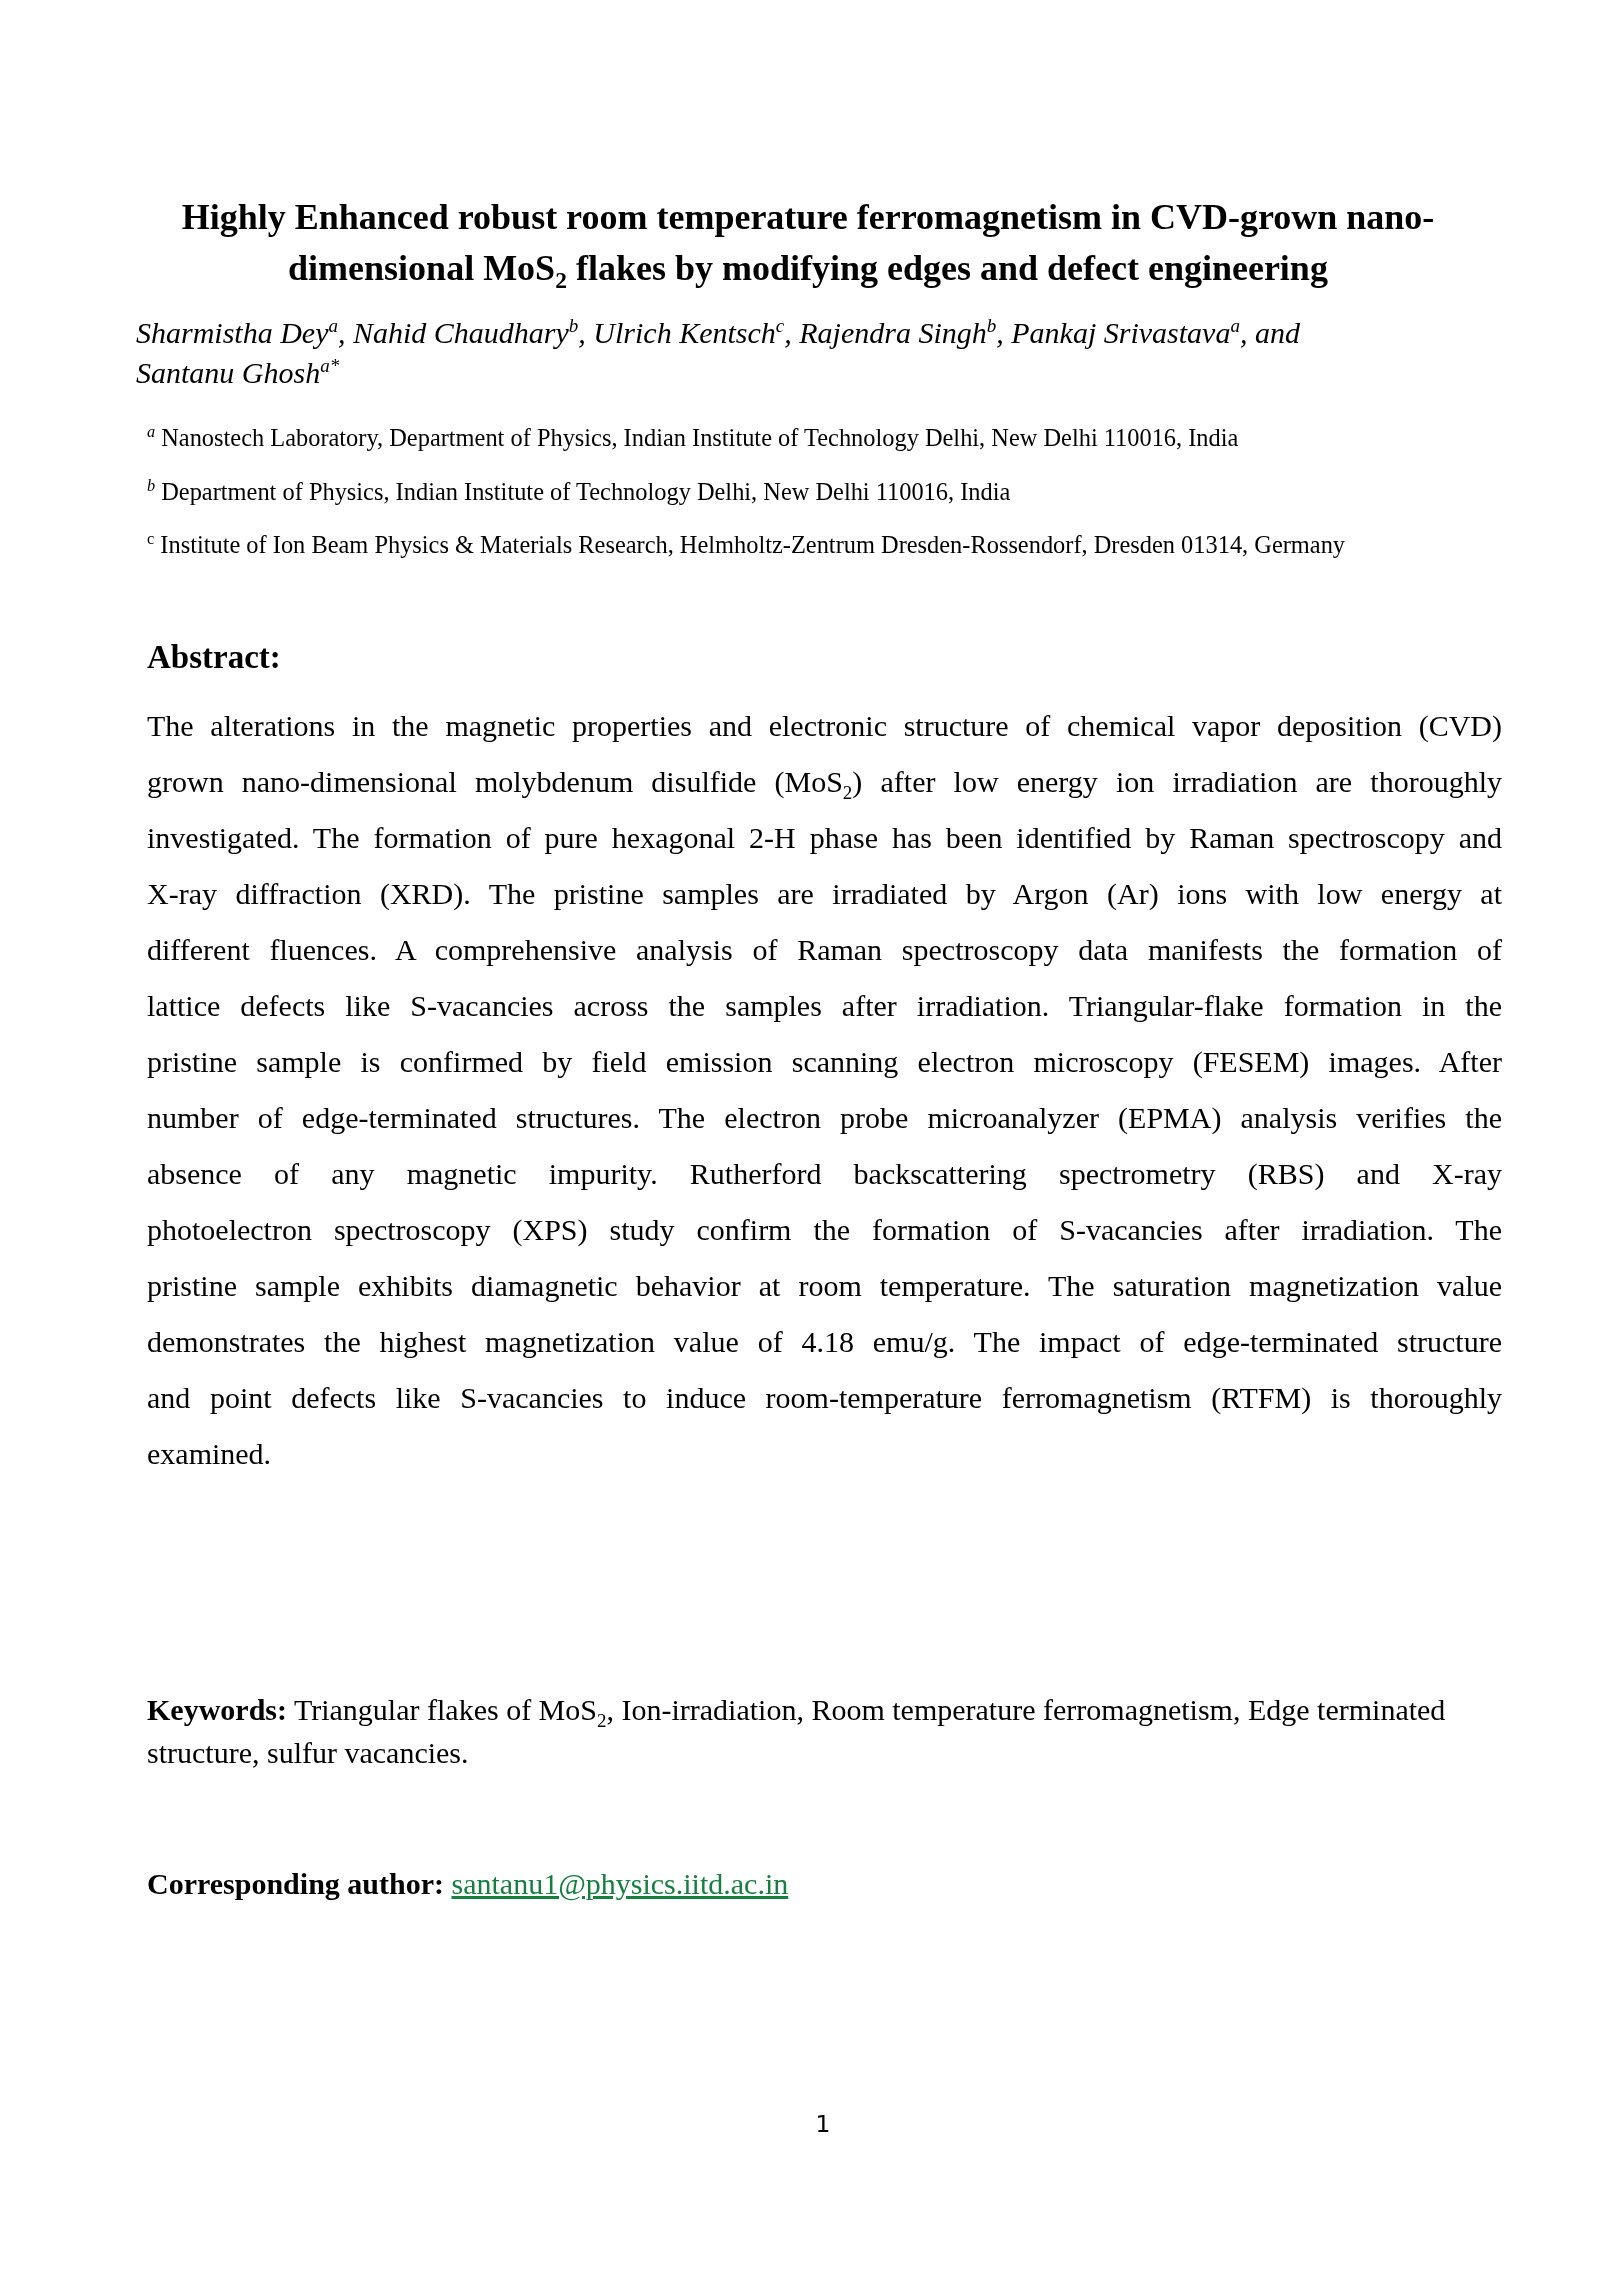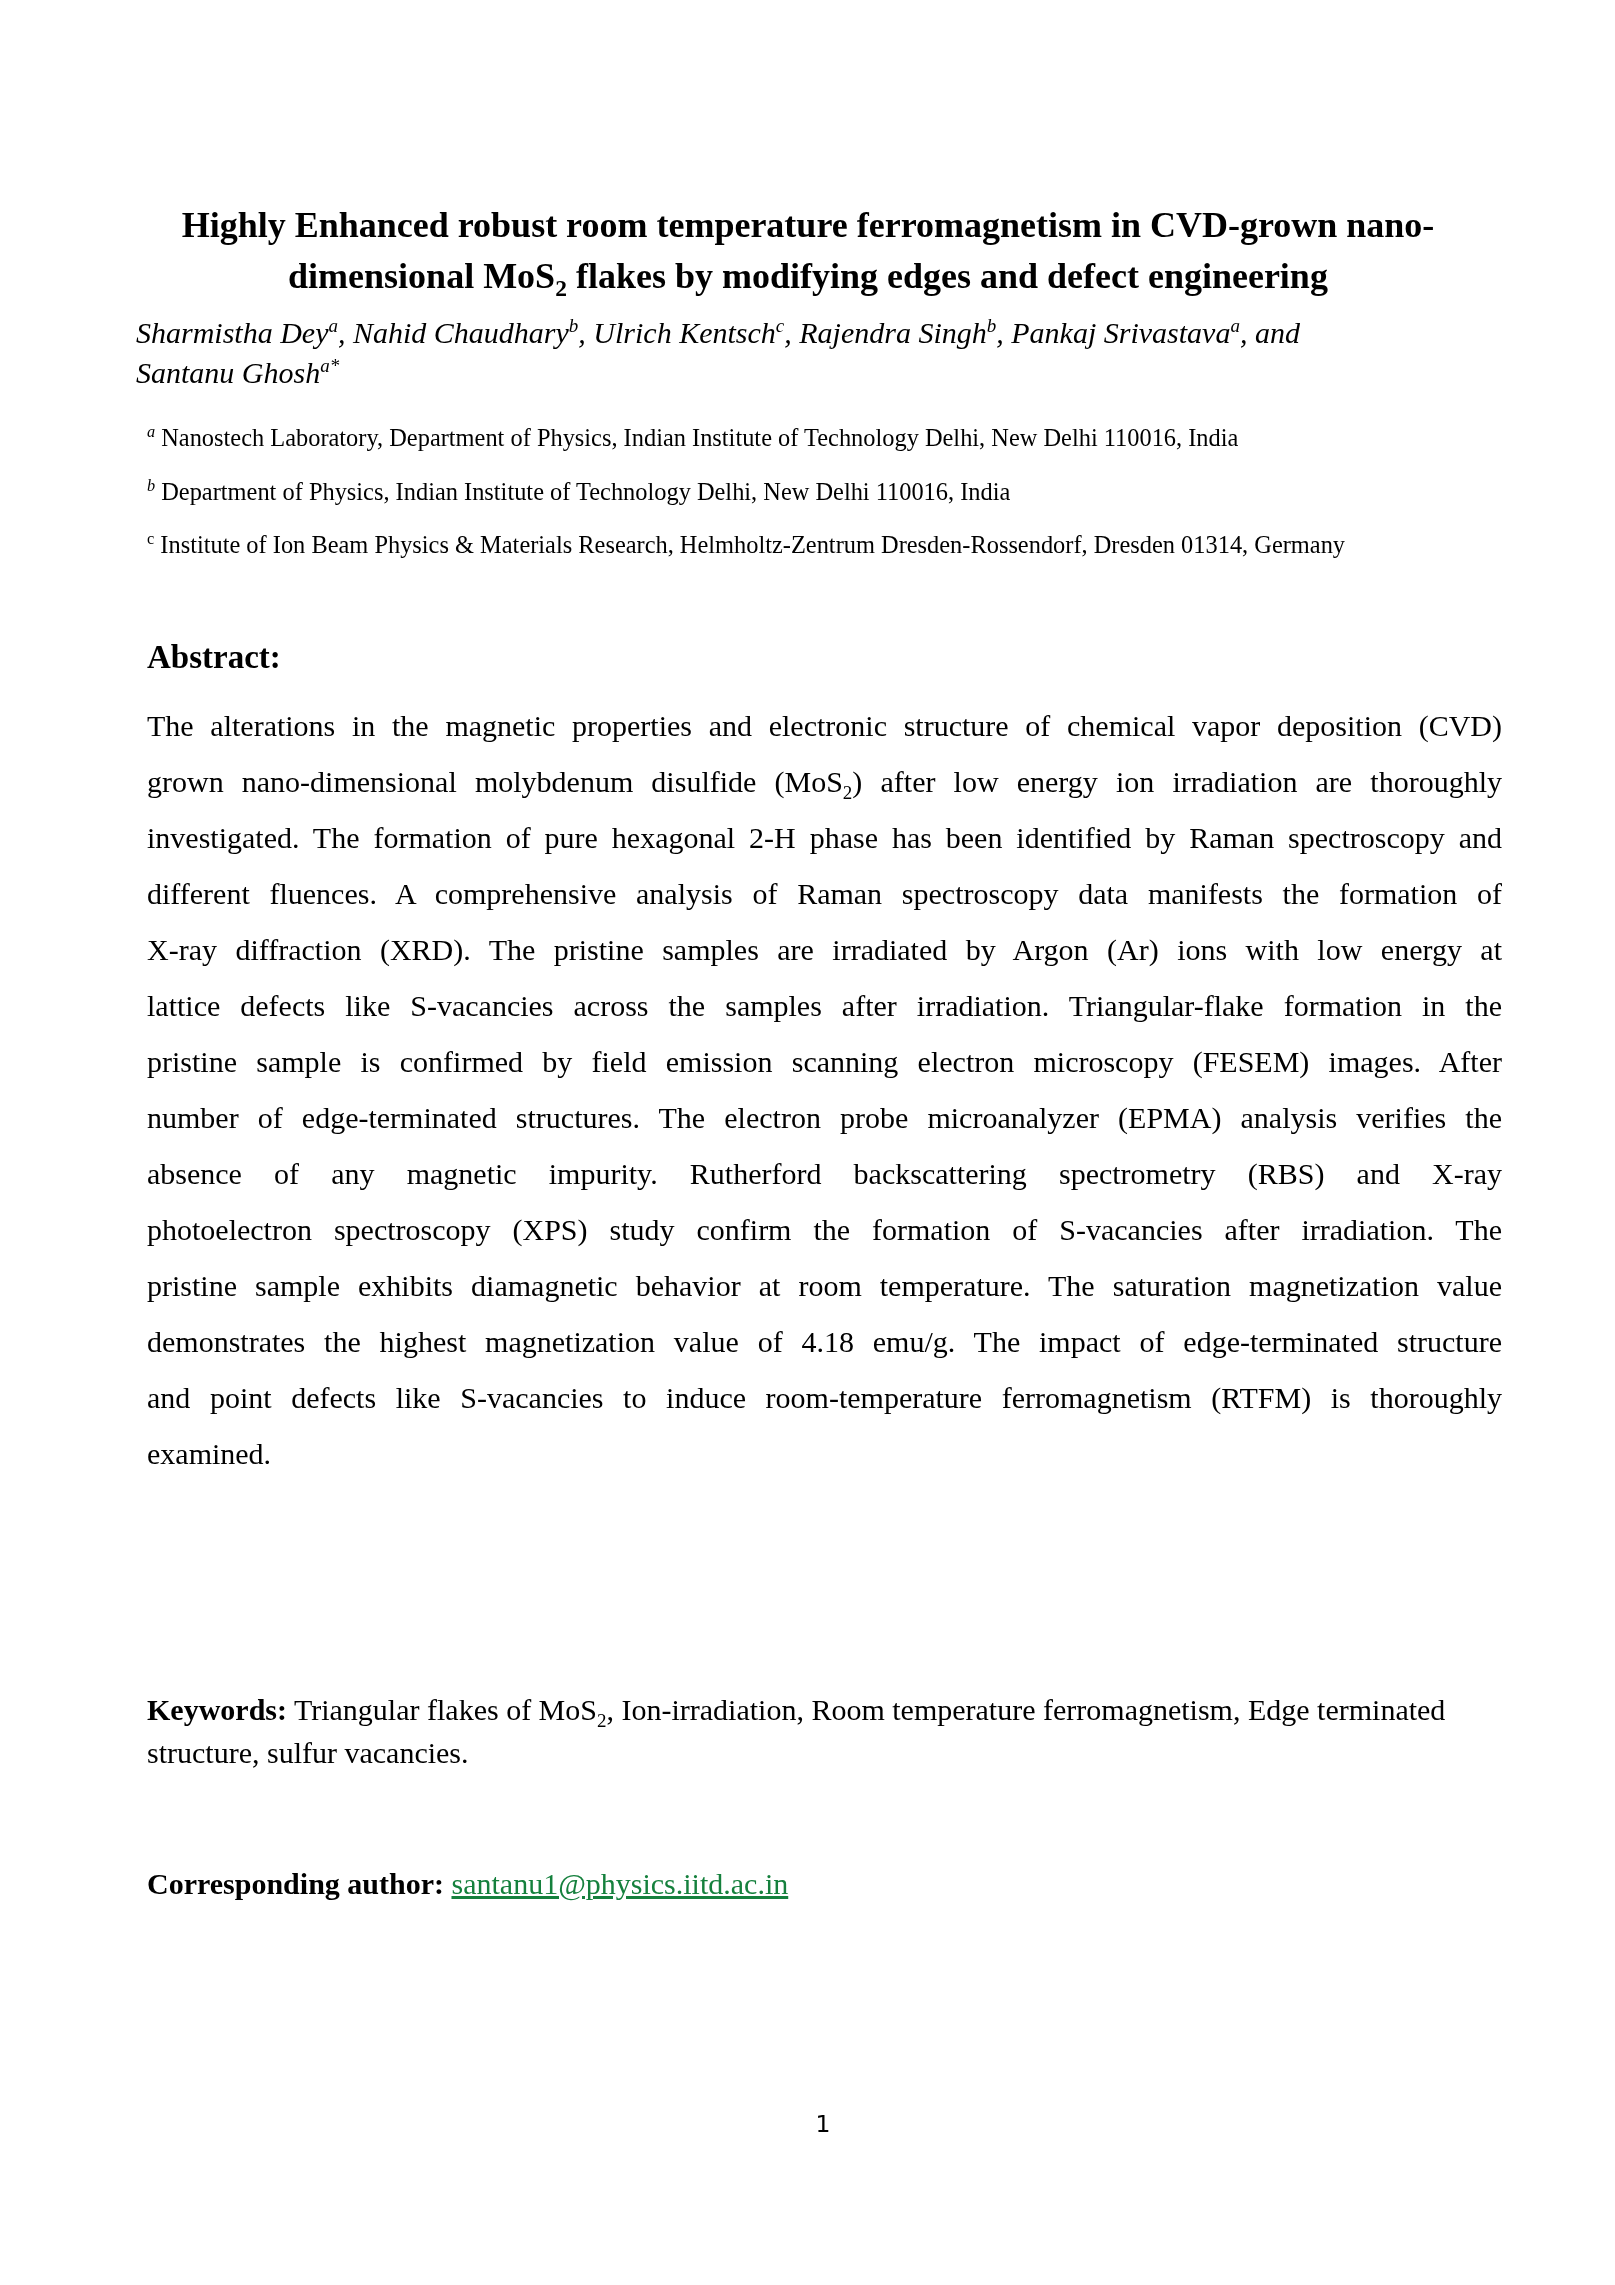--- a/index.html
+++ b/index.html
@@ -1,19 +1,19 @@
 <!DOCTYPE html>
 <html style="font-size:14.5px"><head>
 <meta charset="utf-8">
 <style>
   html, body { margin: 0; padding: 0; background: #ffffff; }
   body { width: 1616px; height: 2285px; position: relative; overflow: hidden;
          font-family: "Liberation Serif", "DejaVu Serif", serif; color: #000; }
   .page { position: absolute; left: 0; top: 0; width: 1616px; height: 2285px; }
-  .title { position: absolute; left: 136px; width: 1344px; top: 200px;
+  .title { position: absolute; left: 136px; width: 1344px; top: 192px;
            text-align: center; font-weight: bold; font-size: 36px; line-height: 51px; }
   .authors { position: absolute; left: 136px; width: 1344px; top: 313px;
              font-style: italic; font-size: 30px; line-height: 40px; }
   .affil { position: absolute; left: 147px; width: 1411px; font-size: 24.4px; line-height: 29px; white-space: nowrap; }
   .affil sup { font-size: 16.3px; }
   .affil .sup-i { font-style: italic; }
   .abstract-heading { position: absolute; left: 147px; top: 639px; font-weight: bold; font-size: 33px; }
   .abstract { position: absolute; left: 147px; width: 1355px; top: 698px;
               font-size: 30px; line-height: 56px; text-align: justify; }
   .abstract .line { display: block; text-align: justify; text-align-last: justify; height: 56px; white-space: nowrap; }
@@ -51,22 +51,22 @@
   <div class="affil" style="top:423px"><sup class="sup-i">a</sup><span> Nanostech Laboratory, Department of Physics, Indian Institute of Technology Delhi, New Delhi 110016, India</span></div>
   <div class="affil" style="top:477px"><sup class="sup-i">b</sup><span> Department of Physics, Indian Institute of Technology Delhi, New Delhi 110016, India</span></div>
   <div class="affil" style="top:530px"><sup>c</sup><span> Institute of Ion Beam Physics &amp; Materials Research, Helmholtz-Zentrum Dresden-Rossendorf, Dresden 01314, Germany</span></div>
 
   <div class="abstract-heading">Abstract:</div>
 
   <div class="abstract" id="abstract-body">
       <span class="line">The alterations in the magnetic properties and electronic structure of chemical vapor deposition (CVD)</span>
       <span class="line">grown nano-dimensional molybdenum disulfide (MoS<sub>2</sub>) after low energy ion irradiation are thoroughly</span>
       <span class="line">investigated. The formation of pure hexagonal 2-H phase has been identified by Raman spectroscopy and</span>
+      <span class="line">X-ray diffraction (XRD). The pristine samples are irradiated by Argon (Ar) ions with low energy at</span>
       <span class="line">different fluences. A comprehensive analysis of Raman spectroscopy data manifests the formation of</span>
-      <span class="line">X-ray diffraction (XRD). The pristine samples are irradiated by Argon (Ar) ions with low energy at</span>
       <span class="line">lattice defects like S-vacancies across the samples after irradiation. Triangular-flake formation in the</span>
       <span class="line">pristine sample is confirmed by field emission scanning electron microscopy (FESEM) images. After</span>
       <span class="line">number of edge-terminated structures. The electron probe microanalyzer (EPMA) analysis verifies the</span>
       <span class="line">absence of any magnetic impurity. Rutherford backscattering spectrometry (RBS) and X-ray</span>
       <span class="line">photoelectron spectroscopy (XPS) study confirm the formation of S-vacancies after irradiation. The</span>
       <span class="line">pristine sample exhibits diamagnetic behavior at room temperature. The saturation magnetization value</span>
       <span class="line">demonstrates the highest magnetization value of 4.18 emu/g. The impact of edge-terminated structure</span>
       <span class="line">and point defects like S-vacancies to induce room-temperature ferromagnetism (RTFM) is thoroughly</span>
       <span class="line last">examined.</span>
     </div>

